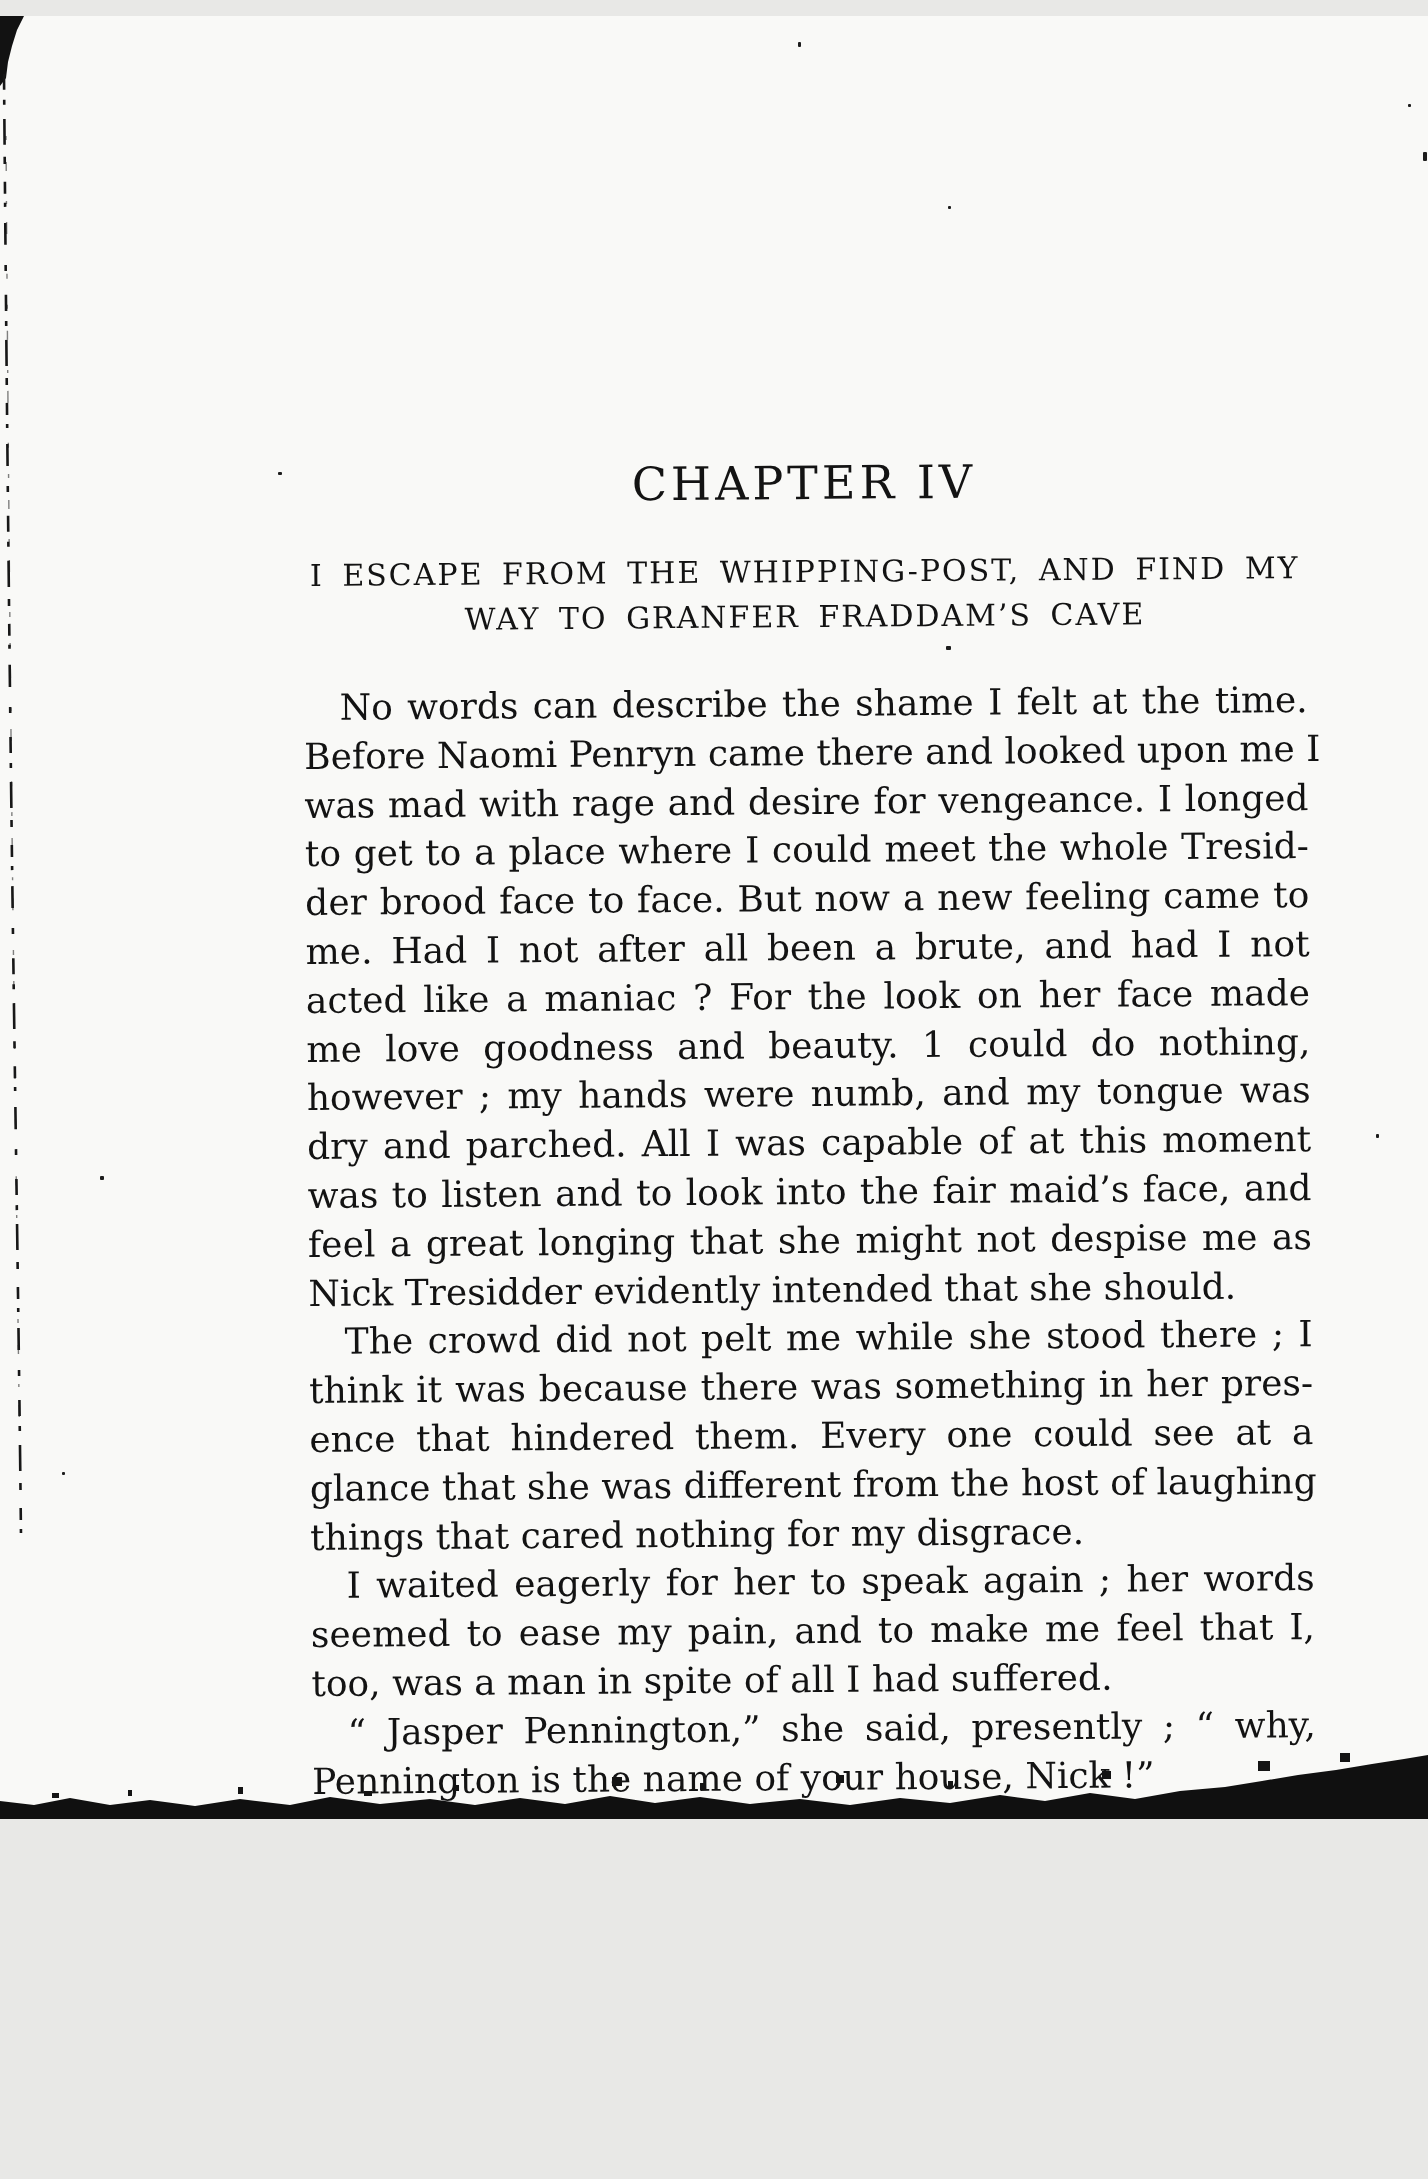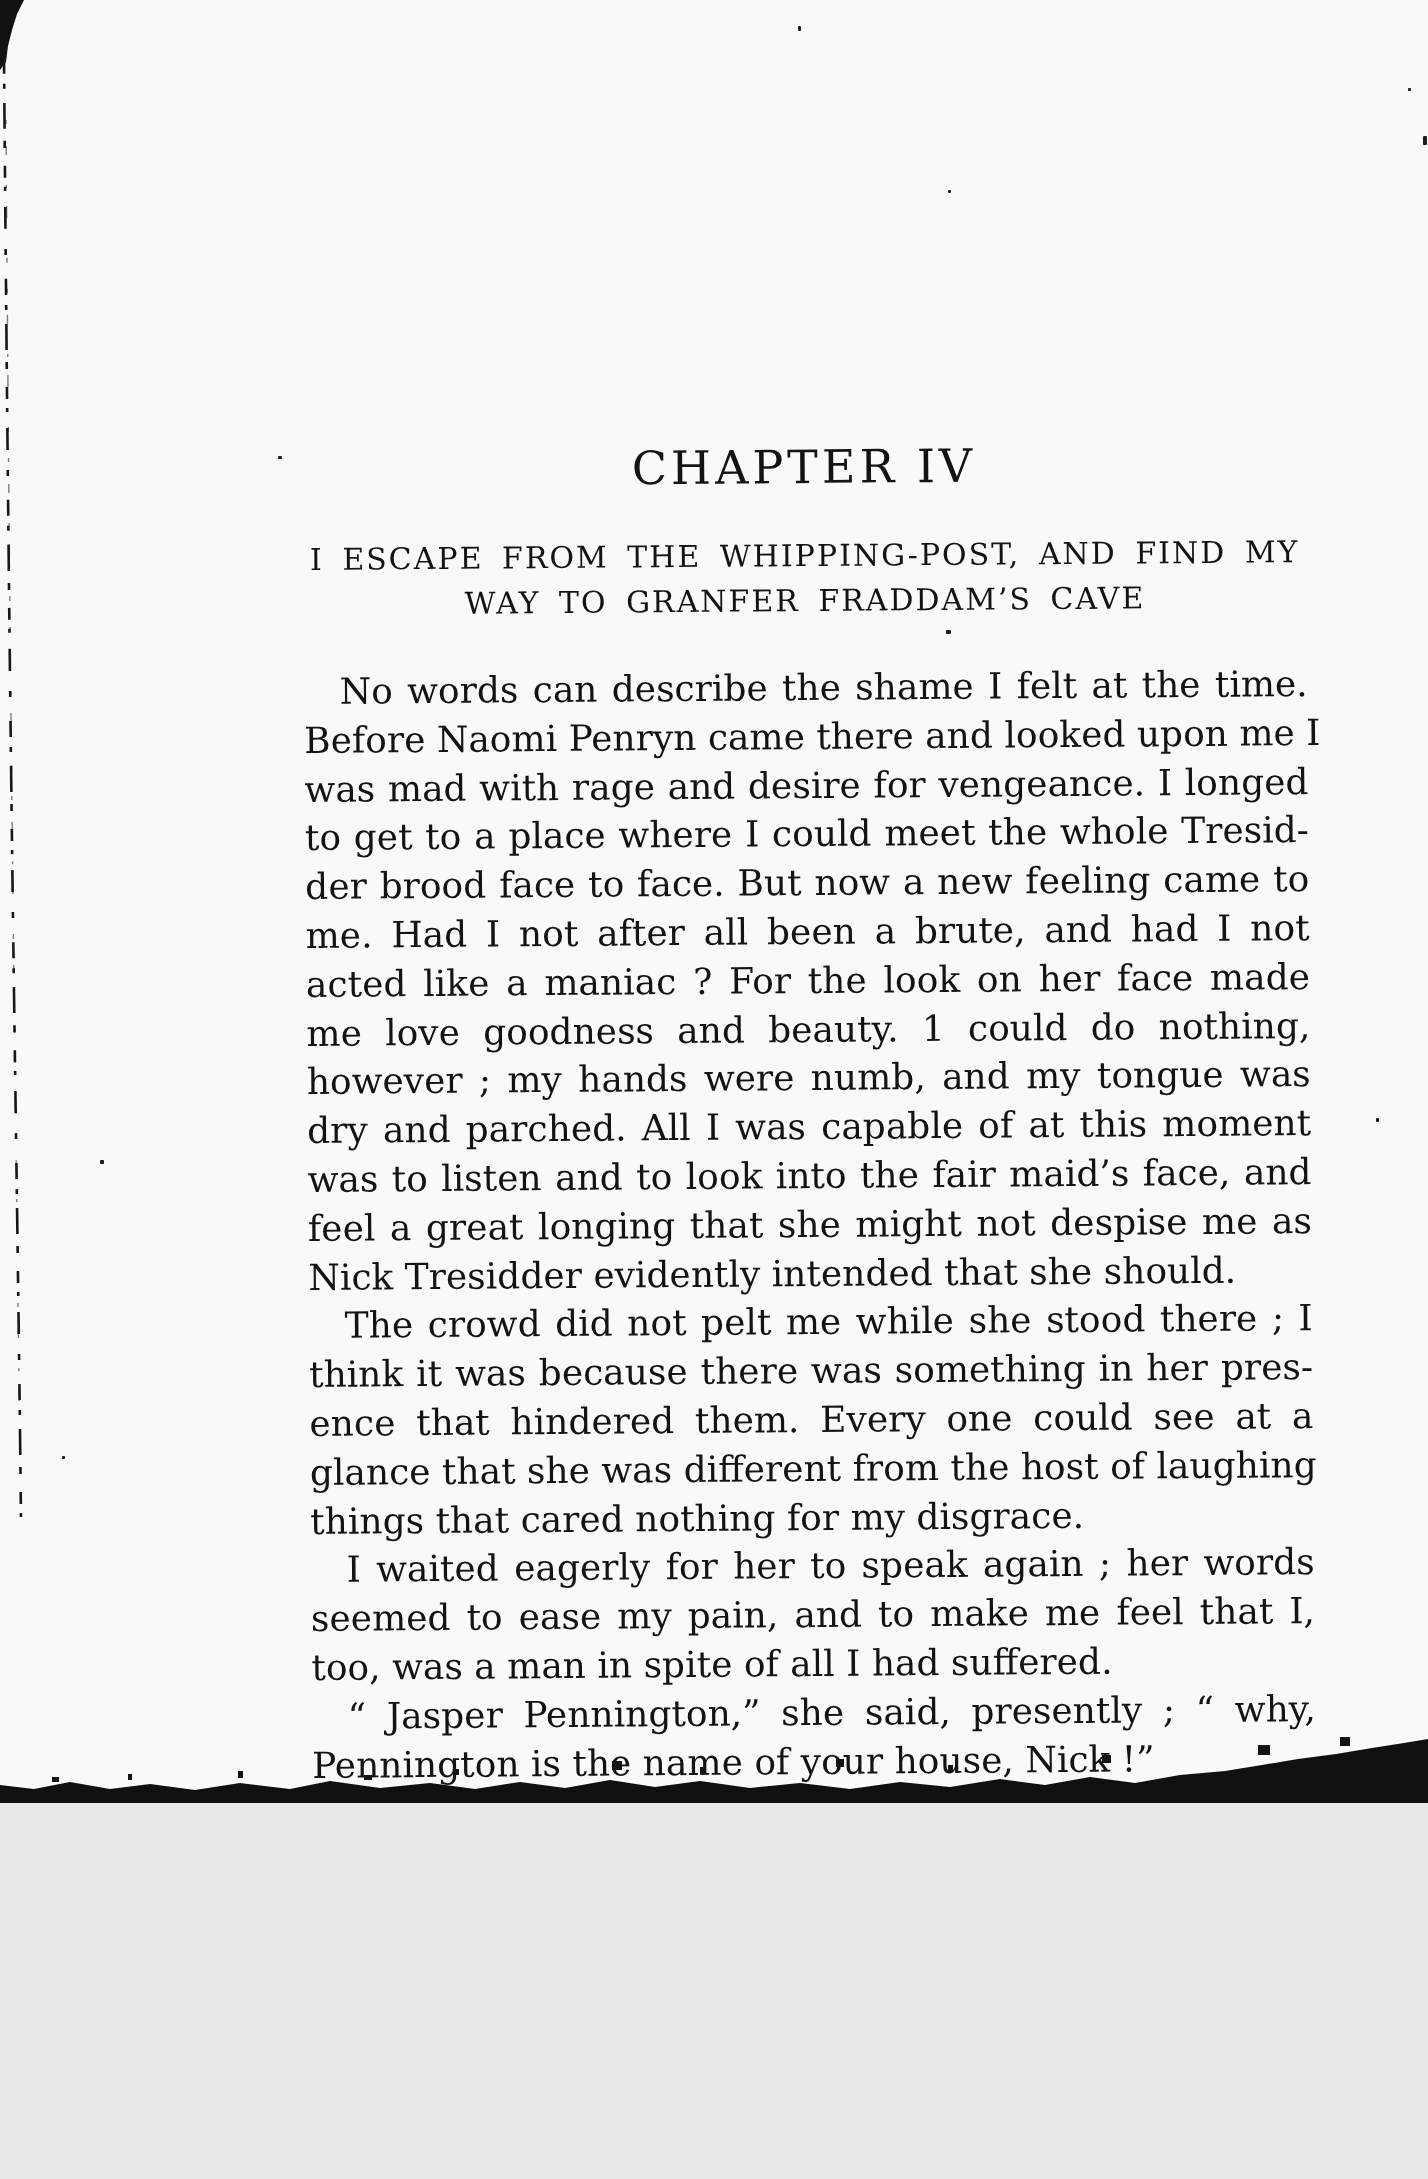--- a/index.html
+++ b/index.html
@@ -4,21 +4,21 @@
 <style>
   html, body {
     margin: 0;
     padding: 0;
     background: #e8e8e6;
   }
   .page {
     position: relative;
     width: 1428px;
     height: 1803px;
-    margin: 0 auto;
+    margin: 16px auto;
     background: var(--paper, #f9f9f7);
     overflow: hidden;
     font-family: "DejaVu Serif", "Liberation Serif", serif;
     color: var(--ink, #131313);
   }
   .content {
     position: absolute;
     left: 306px;
     top: 0;
     width: 1004px;

